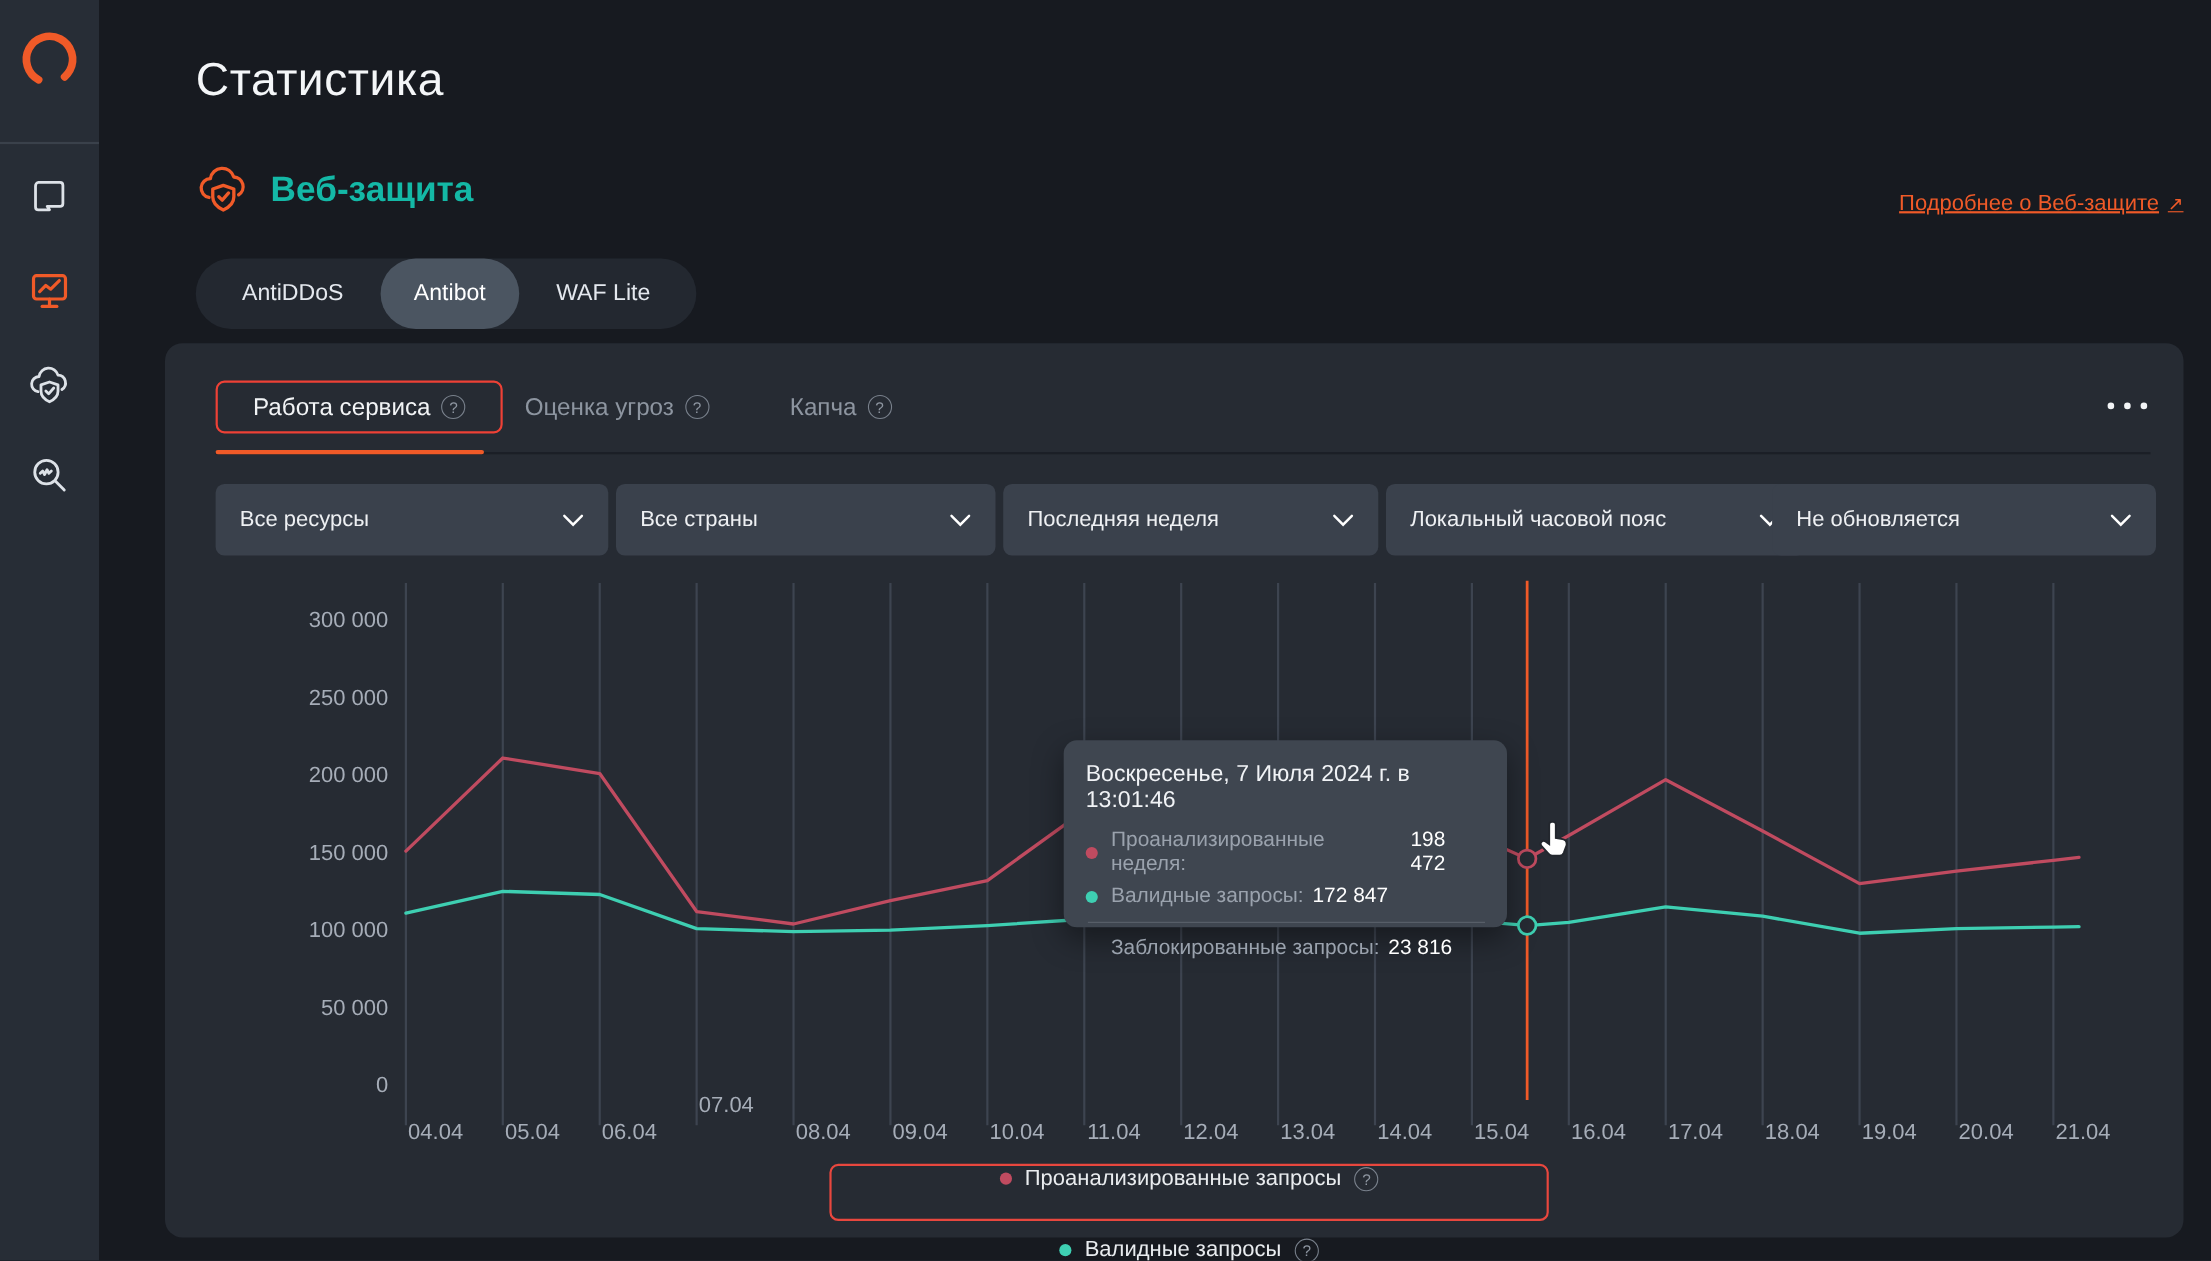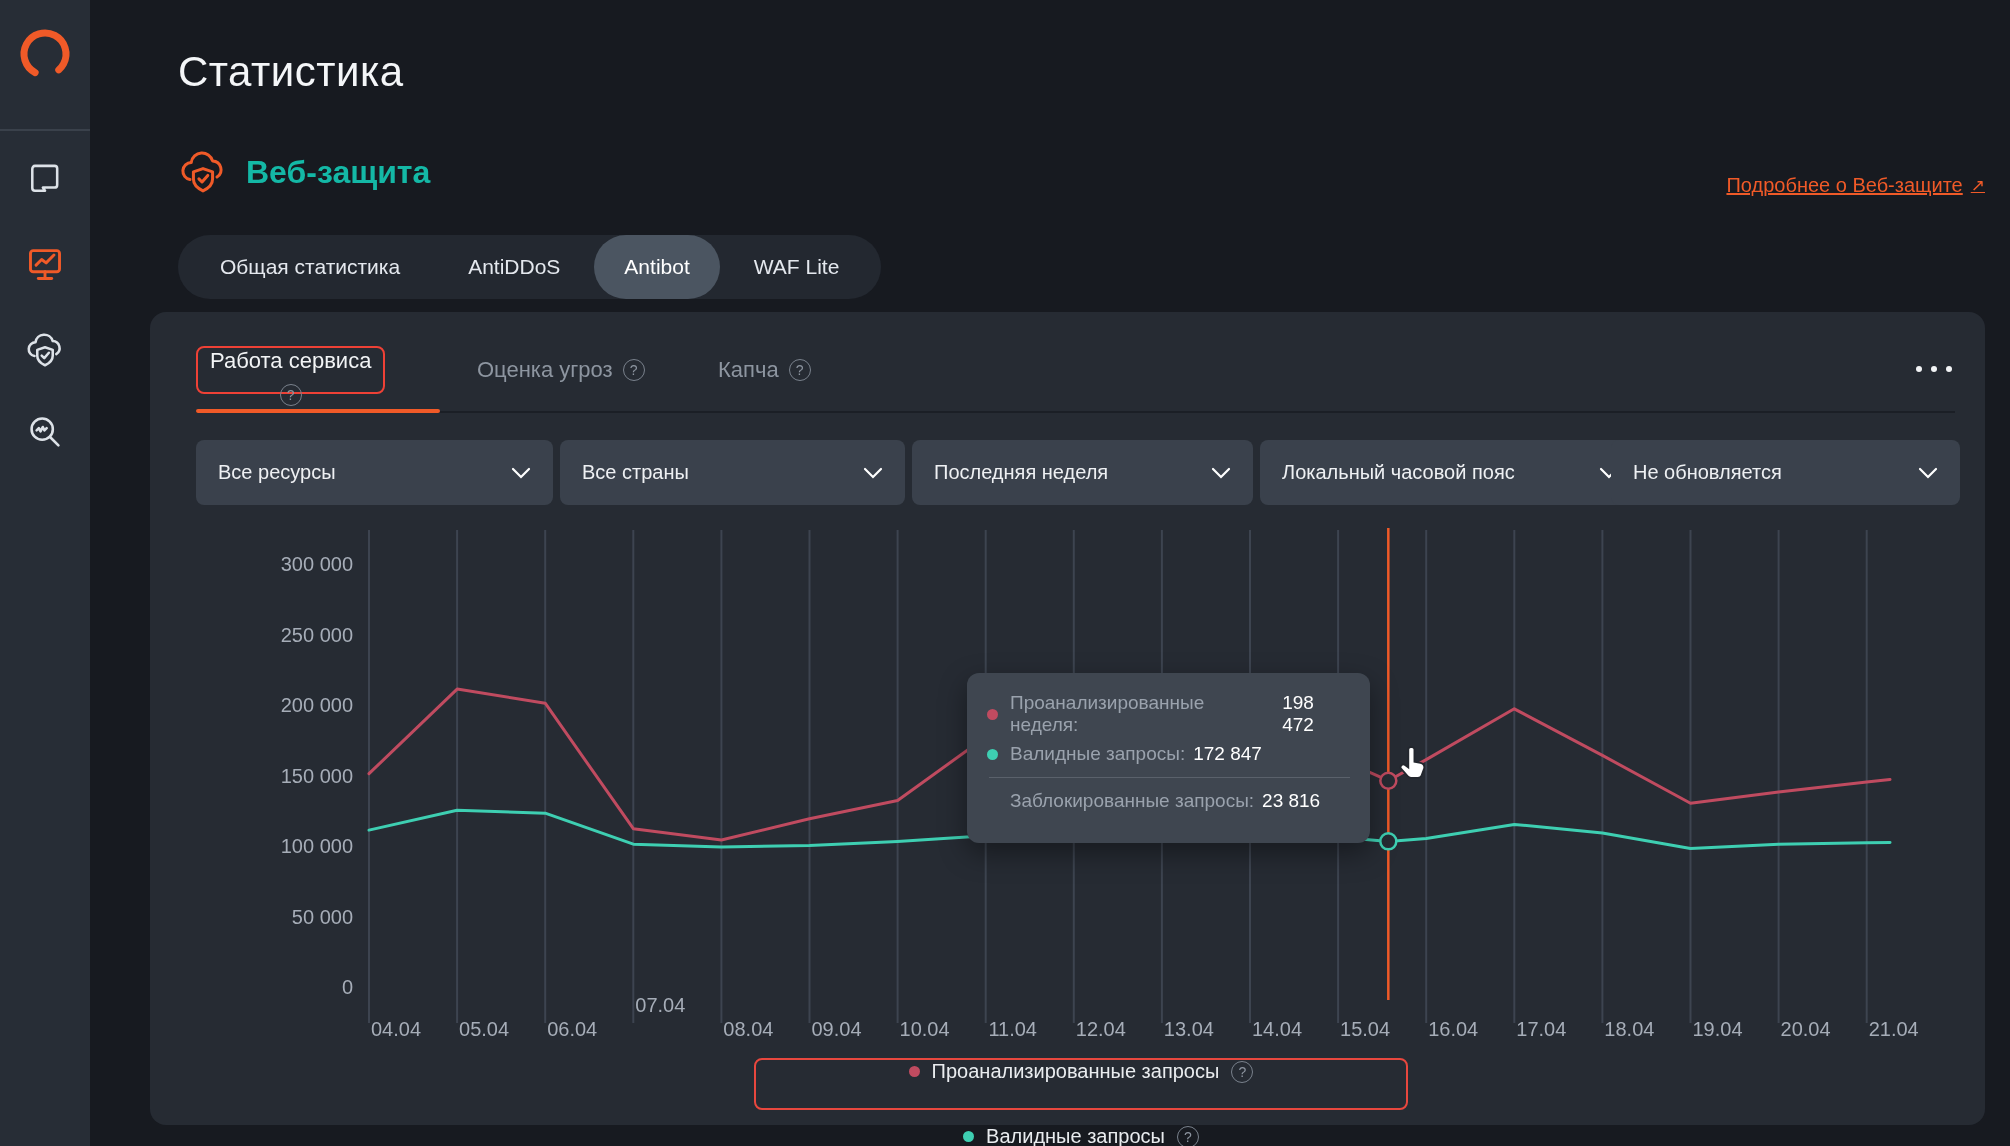--- a/index.html
+++ b/index.html
@@ -22,21 +22,21 @@
 
   
   .tabbar { left:178px; top:235px; height:64px; background:#232830; border-radius:32px; display:inline-flex; align-items:center; padding:0 8px; }
   .tab { height:64px; display:flex; align-items:center; padding:0 34px; font-size:21px; color:#e4e8ee; border-radius:32px; cursor:pointer; white-space:nowrap; }
   .tab.selected { background:#4b5561; color:#fff; padding:0 30px; }
 
   
   .panel { left:150px; top:312px; width:1835px; height:813px; background:#262b33; border-radius:16px; }
 
   
-  .subtab-active-box { left:196px; top:346px; height:48px; border:2px solid #ee4136; border-radius:8px; display:flex; align-items:center; gap:10px; padding:0 12px; cursor:pointer;flex-direction:column; }
+  .subtab-active-box { left:196px; top:346px; height:48px; border:2px solid #ee4136; border-radius:8px; display:flex; align-items:center; gap:10px; padding:0 32px; cursor:pointer; }
   .subtab-active-box .lbl { font-size:22px; color:#f2f4f6; }
   .subtab { top:346px; height:48px; display:flex; align-items:center; gap:10px; color:#8d95a0; font-size:22px; cursor:pointer; }
   .help { width:22px; height:22px; border-radius:50%; border:1.5px solid #79818c; color:#8d95a0; font-size:14px; display:inline-flex; align-items:center; justify-content:center; flex:0 0 auto; }
   .underline-track { left:196px; top:411px; width:1759px; height:2px; background:#1b1f26; }
   .underline-active { left:196px; top:409px; width:244px; height:4px; background:#f05a28; border-radius:2px; }
   .kebab { left:1916px; top:366px; display:flex; gap:9px; cursor:pointer; }
   .kebab i { width:6px; height:6px; border-radius:50%; background:#f2f4f6; }
 
   
   .dd { top:440px; height:65px; background:#3a414c; border-radius:8px; display:flex; align-items:center; justify-content:space-between; padding:0 22px; font-size:20px; color:#eef0f3; cursor:pointer; }
@@ -116,21 +116,20 @@
   </svg>
   <span class="section-title">Веб-защита</span>
 </div>
 
 <div class="abs details-link">
   <span>Подробнее о Веб-защите</span>
   <span class="details-arrow">↗</span>
 </div>
 
 <div class="abs tabbar">
-  <div class="tab">Общая статистика</div>
   <div class="tab">AntiDDoS</div>
   <div class="tab selected">Antibot</div>
   <div class="tab">WAF Lite</div>
 </div>
 
 <div class="abs panel"></div>
 
 <div class="abs subtab-active-box">
   <span class="lbl">Работа сервиса</span>
   <span class="help">?</span>
@@ -236,20 +235,21 @@
     <span class="abs xlab" style="left: 1805.6px; top: 1018px;">20.04</span>
     <span class="abs xlab" style="left: 1893.7px; top: 1018px;">21.04</span>
   </div>
 <div class="abs plot-overlay"></div>
 
 <svg class="abs" style="left:1394px; top:744px;" width="36" height="38" viewBox="0 0 26 30">
   <path d="M13 2.5c1.1 0 1.9.9 1.9 1.9v9.6l4.8.9c1.8.3 3 1.9 3 3.6 0 .5-.1 1-.3 1.4l-1.8 4.8c-.5 1.2-1.6 2-2.9 2h-5.5c-1 0-1.9-.4-2.5-1.2l-5.2-5.8c-.7-.8-.7-2.1.1-2.9.8-.8 2-.8 2.9-.2l2.6 1.9V4.4c0-1 .8-1.9 1.9-1.9z" fill="#ffffff" stroke="#23272e" stroke-width="1.4"></path>
 </svg>
 
 <div class="abs tooltip">
+  <div class="tt-title">Воскресенье, 7 Июля 2024 г. в 13:01:46</div>
   <div class="tt-row">
     <span class="dot" style="background: rgb(192, 75, 96);"></span>
     <span class="tt-label">Проанализированные неделя:</span>
     <span class="tt-value">198 472</span>
   </div>
   <div class="tt-row">
     <span class="dot" style="background: rgb(62, 207, 178);"></span>
     <span class="tt-label">Валидные запросы:</span>
     <span class="tt-value">172 847</span>
   </div>

